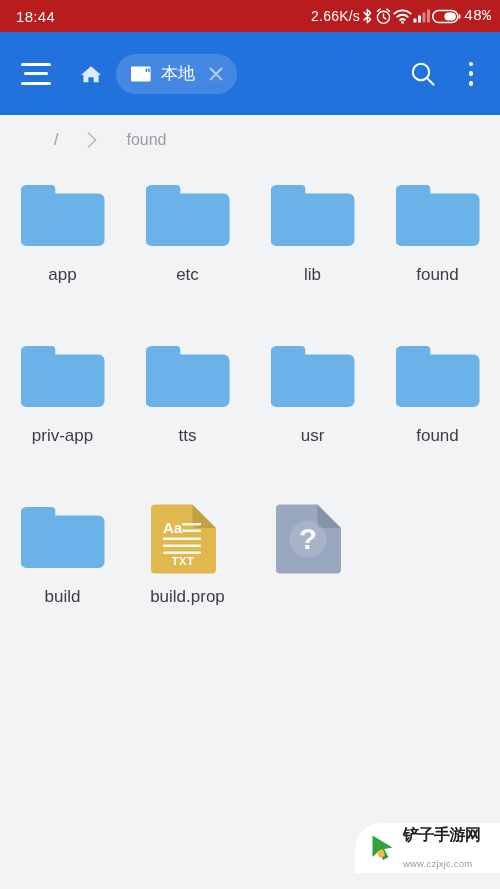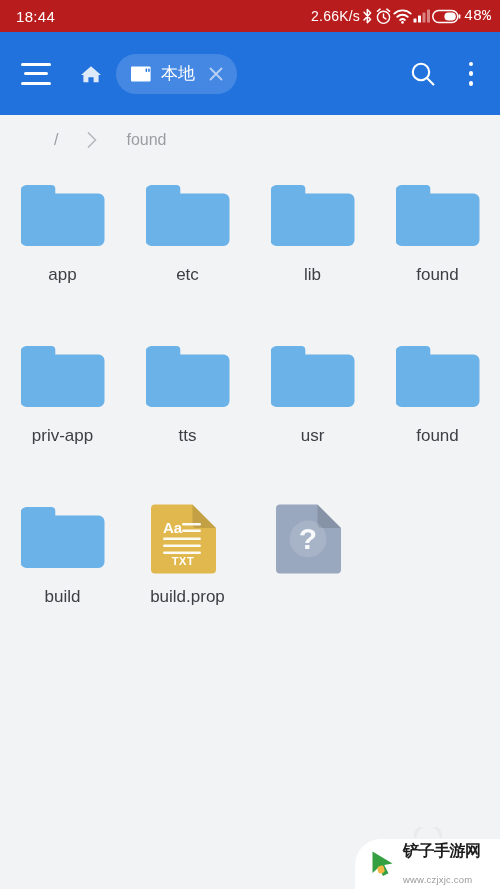--- a/index.html
+++ b/index.html
@@ -180,21 +180,21 @@
     color: #3c3f43;
     text-align: center;
     max-width: 116px;
     word-break: break-word;
   }
 
   
   .watermark {
     position: absolute;
     right: 0;
-    bottom: 0;
+    bottom: 16px;
     width: 145px;
     height: 50px;
     background: #ffffff;
     border-top-left-radius: 26px;
     display: flex;
     align-items: center;
     padding-left: 10px;
     box-sizing: border-box;
   }
   .wm-logo { width: 34px; height: 34px; flex: none; }

